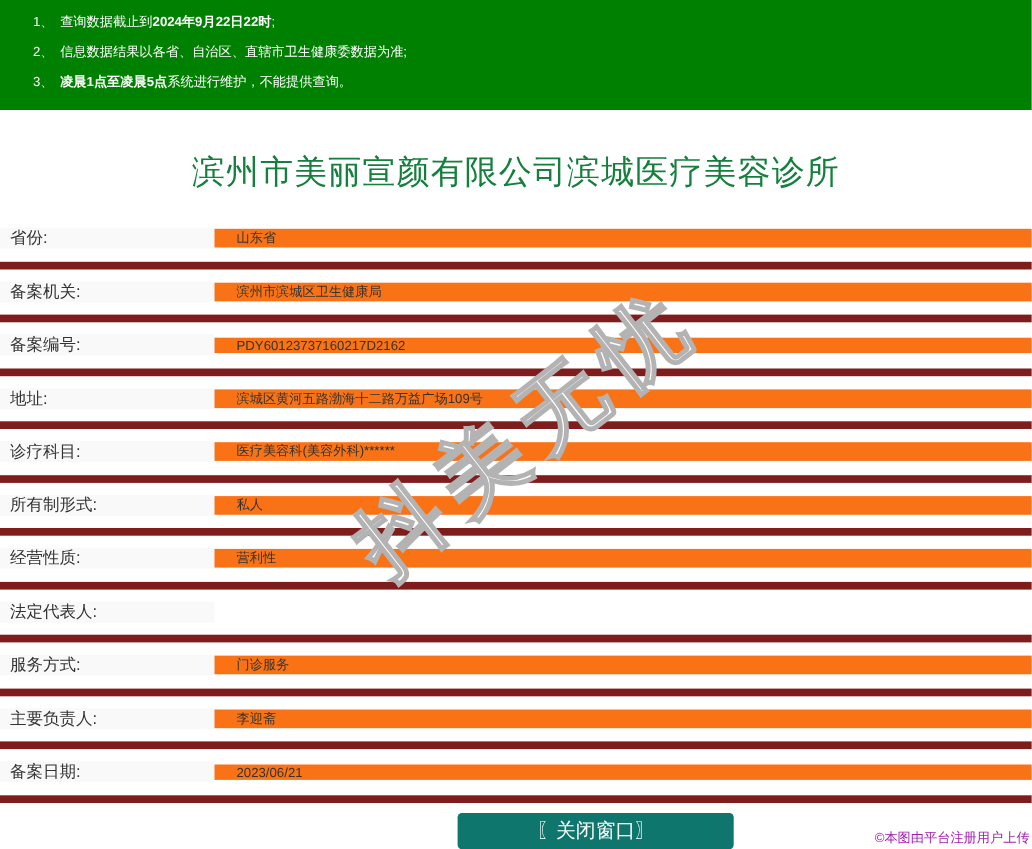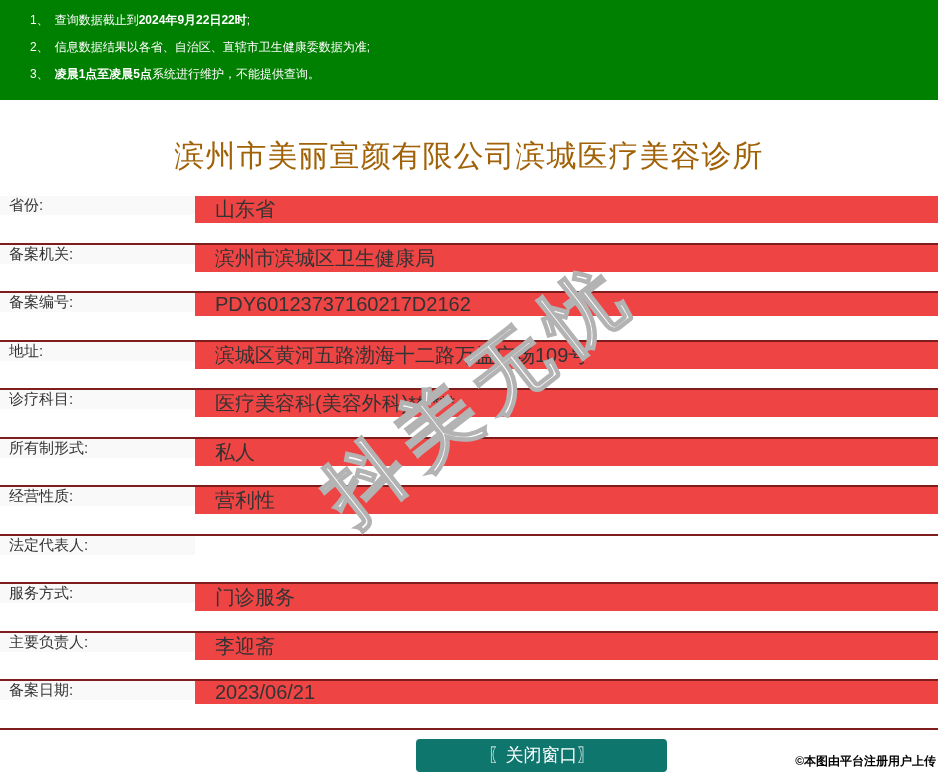--- a/index.html
+++ b/index.html
@@ -22,52 +22,52 @@
     line-height: 27px;
     white-space: nowrap;
   }
   .notice-line .num { margin-right: 6px; }
   .notice-line b { font-weight: bold; }
   
   .page-title {
     margin-top: 36px;
     text-align: center;
     font-size: 30px;
-    color: #a16207;
+    color: #15803d;
     font-weight: 400;
     letter-spacing: 1px;
   }
   
   .detail-table {
     margin-top: 19px;
     width: 938px;
   }
   .detail-row {
     display: flex;
-    align-items: flex-start;
+    align-items: center;
     height: 48.5px;
-    border-bottom: 2px solid #7f1d1d;
+    border-bottom: 7px solid #7f1d1d;
   }
   .cell-label {
     width: 195px;
     background: #f9f9f9;
     display: flex;
     align-items: center;
     padding-left: 9px;
     font-size: 15px;
     color: #333;
   }
   .cell-value {
     flex: 1;
     display: flex;
     align-items: center;
     padding-left: 20px;
-    font-size: 20px;
+    font-size: 12px;
     color: #333;
-    background: #ef4444;
+    background: #f97316;
   }
   
   .close-btn {
     position: absolute;
     left: 416px;
     top: 739px;
     width: 251px;
     height: 33px;
     background: #0f766e;
     color: #fff;
@@ -95,22 +95,22 @@
     pointer-events: none;
     z-index: 5;
     white-space: nowrap;
   }
   
   .credit {
     position: absolute;
     right: 2px;
     bottom: 2px;
     font-size: 12px;
-    font-weight: bold;
-    color: #000000;
+    font-weight: normal;
+    color: #a21caf;
     text-shadow: -1px -1px 0 #fff, 1px -1px 0 #fff, -1px 1px 0 #fff, 1px 1px 0 #fff,
                  0 -1px 0 #fff, 0 1px 0 #fff, -1px 0 0 #fff, 1px 0 0 #fff;
     white-space: nowrap;
     z-index: 6;
   }
 </style>
 </head>
 <body>
 
 <div class="notice-bar">

